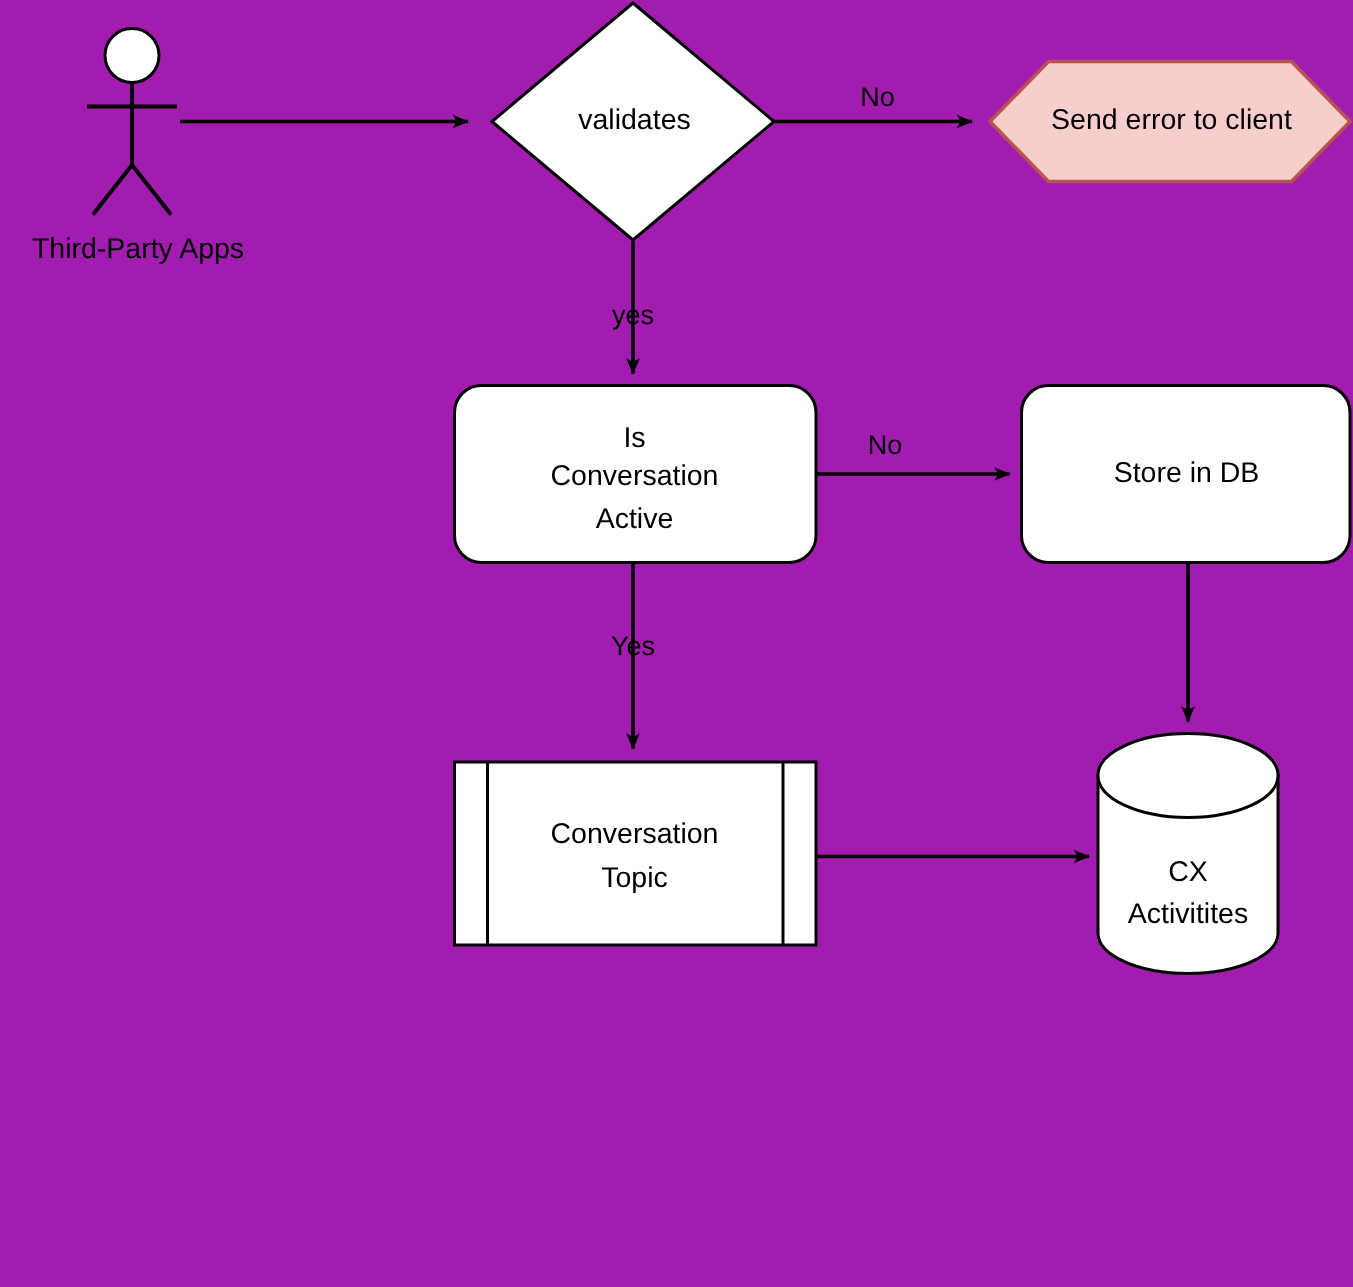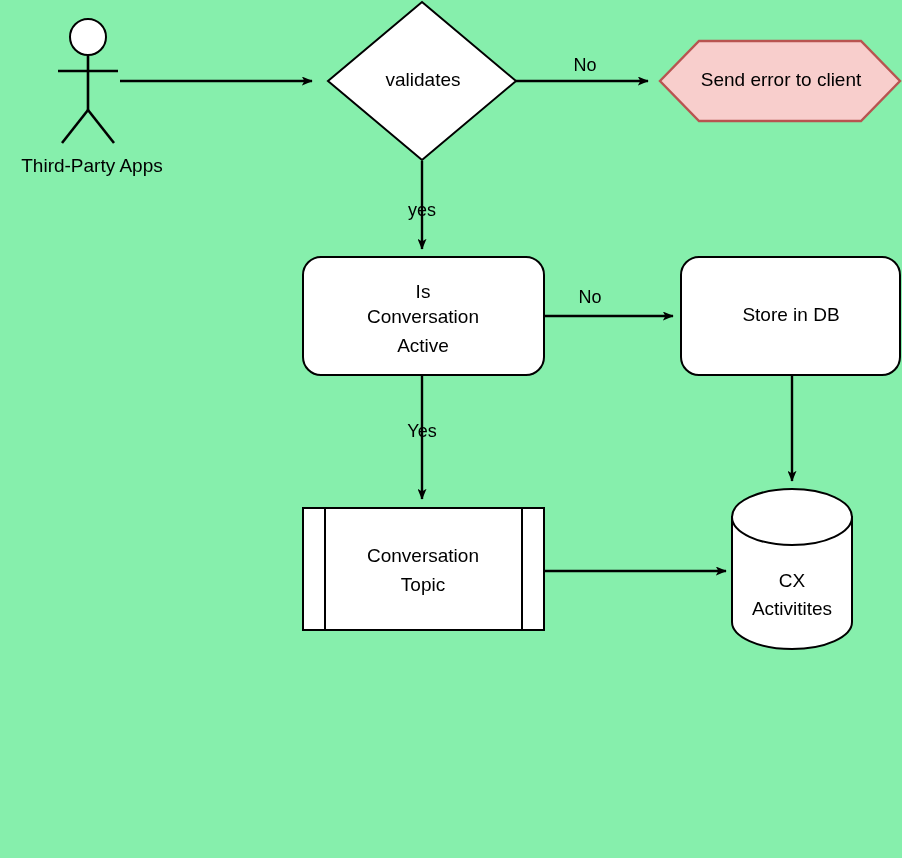--- a/index.html
+++ b/index.html
@@ -7,21 +7,21 @@
     padding: 0;
     background: #ffffff;
   }
   body {
     font-family: "Liberation Sans", sans-serif;
   }
   #canvas {
     position: relative;
     width: 902px;
     height: 858px;
-    background: #86efac;
+    background: #a21caf;
     overflow: hidden;
   }
   #canvas svg {
     position: absolute;
     left: 0;
     top: 0;
   }
   .nodetext {
     font-family: "Liberation Sans", sans-serif;
     font-size: 19px;

